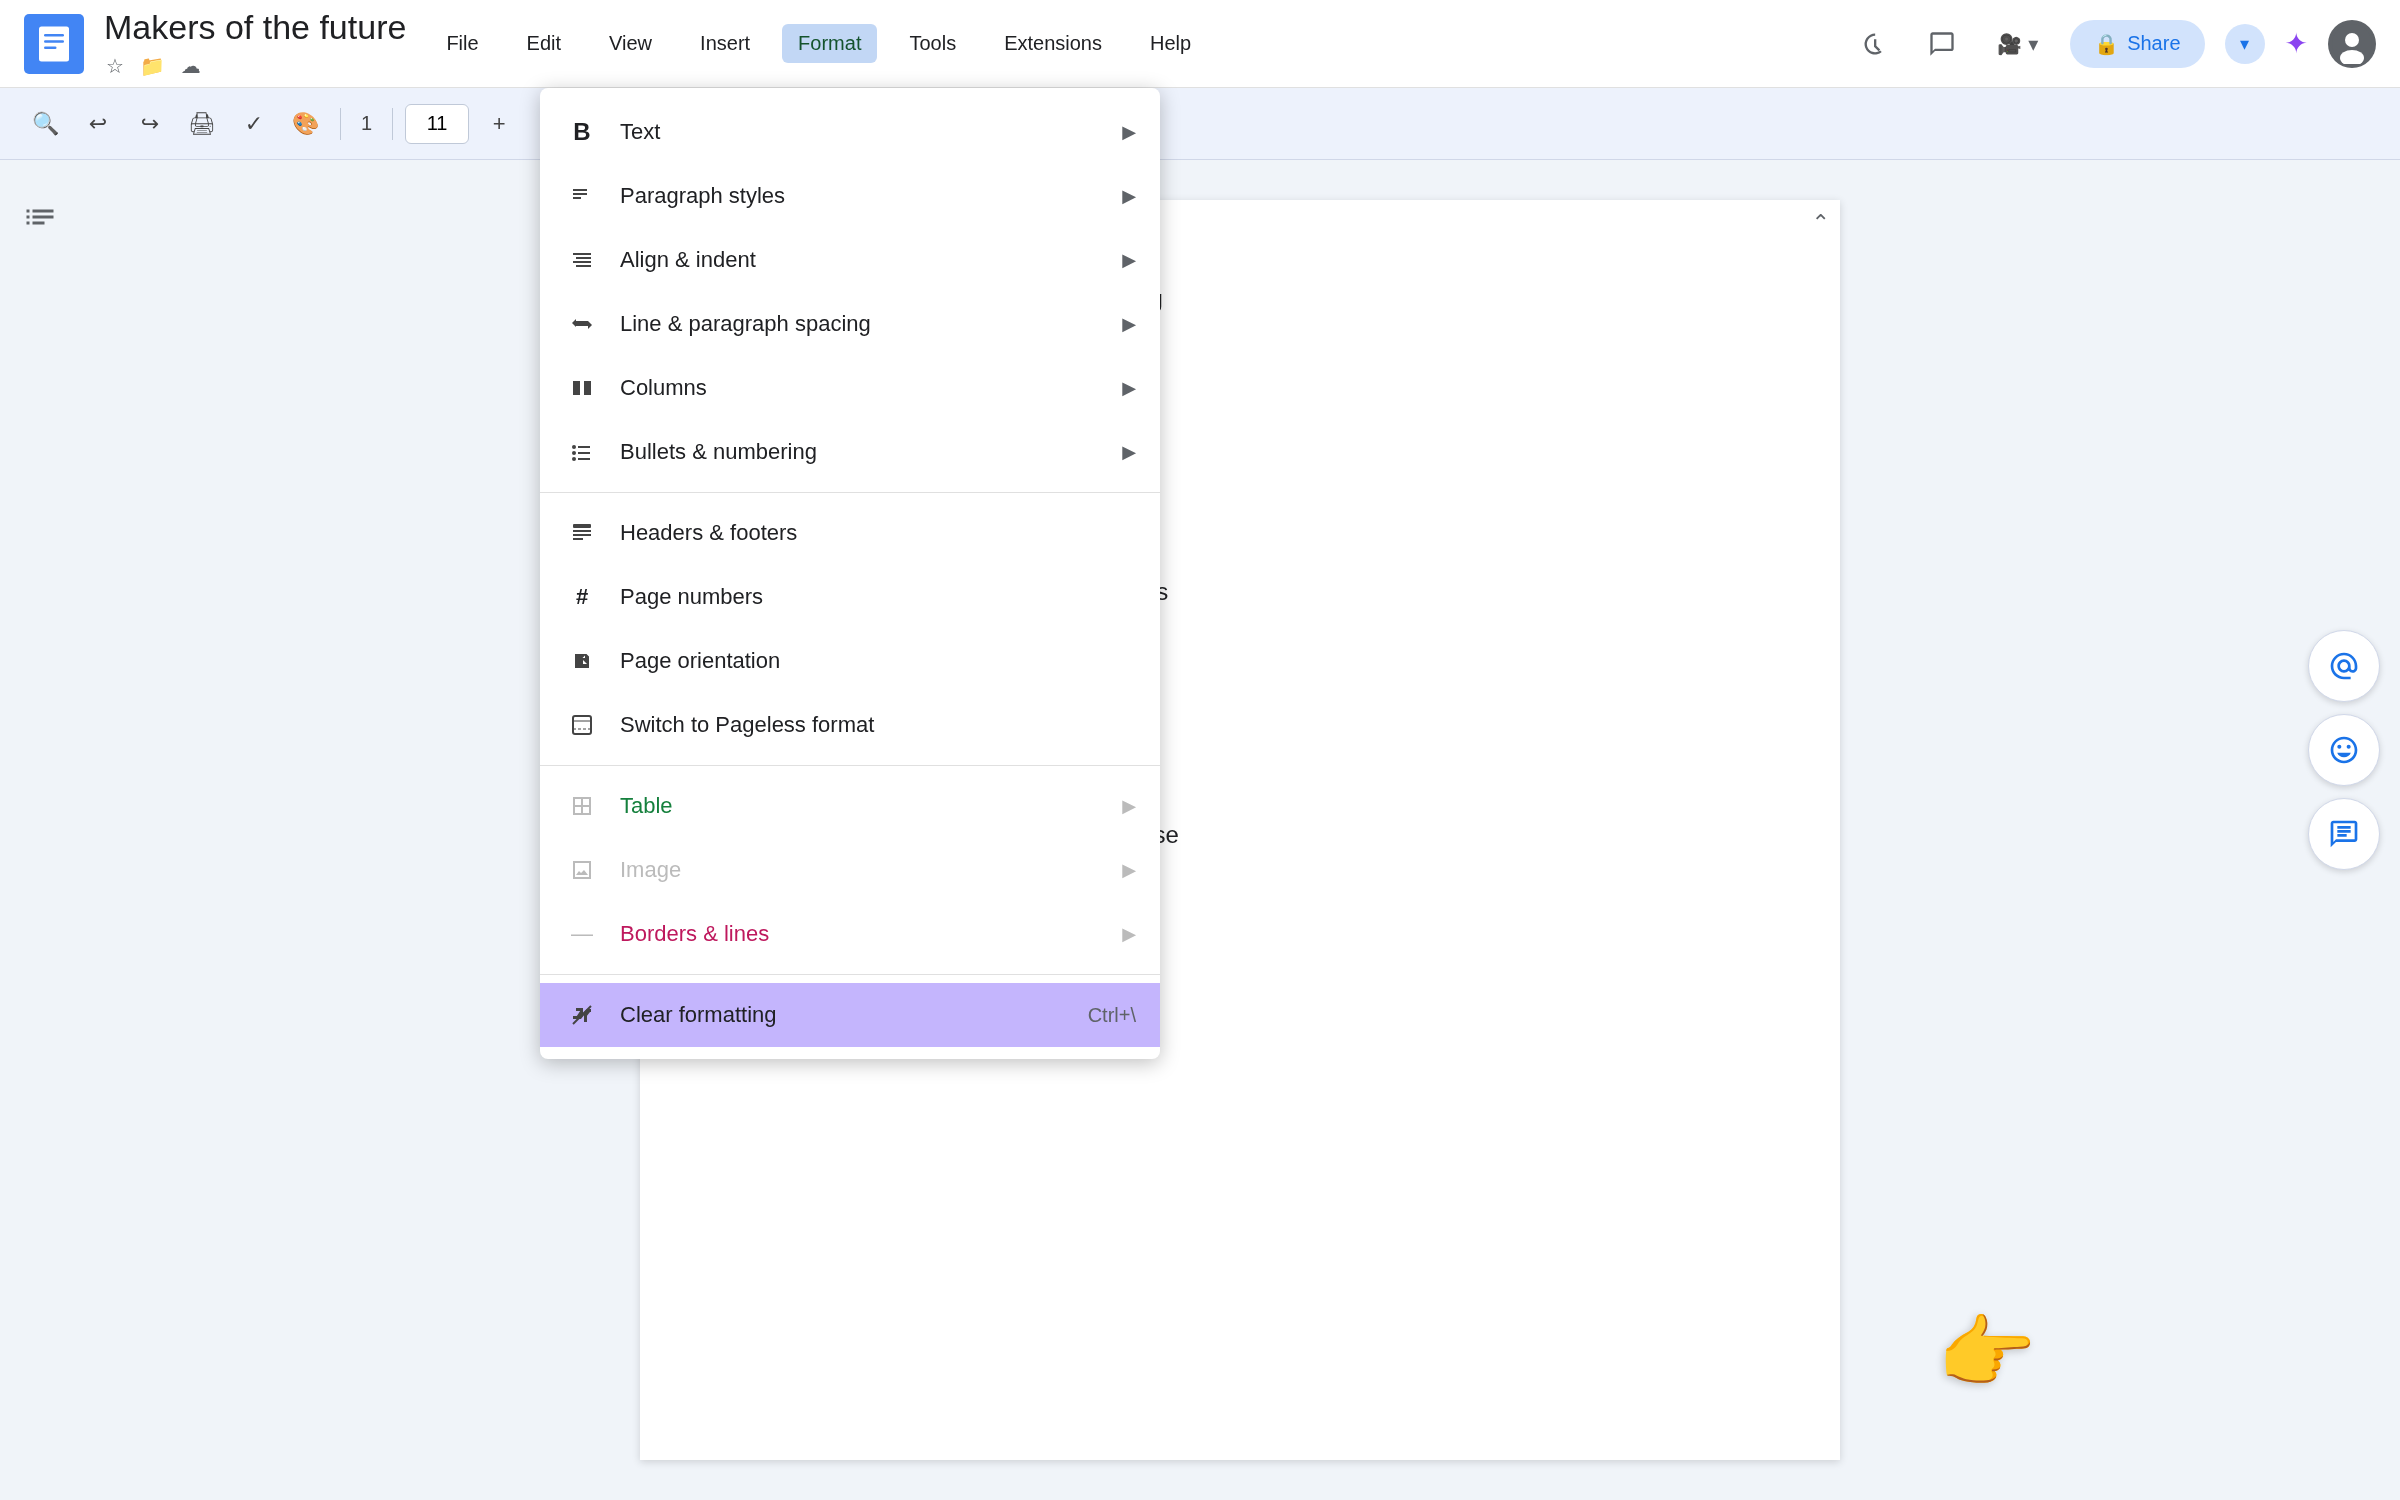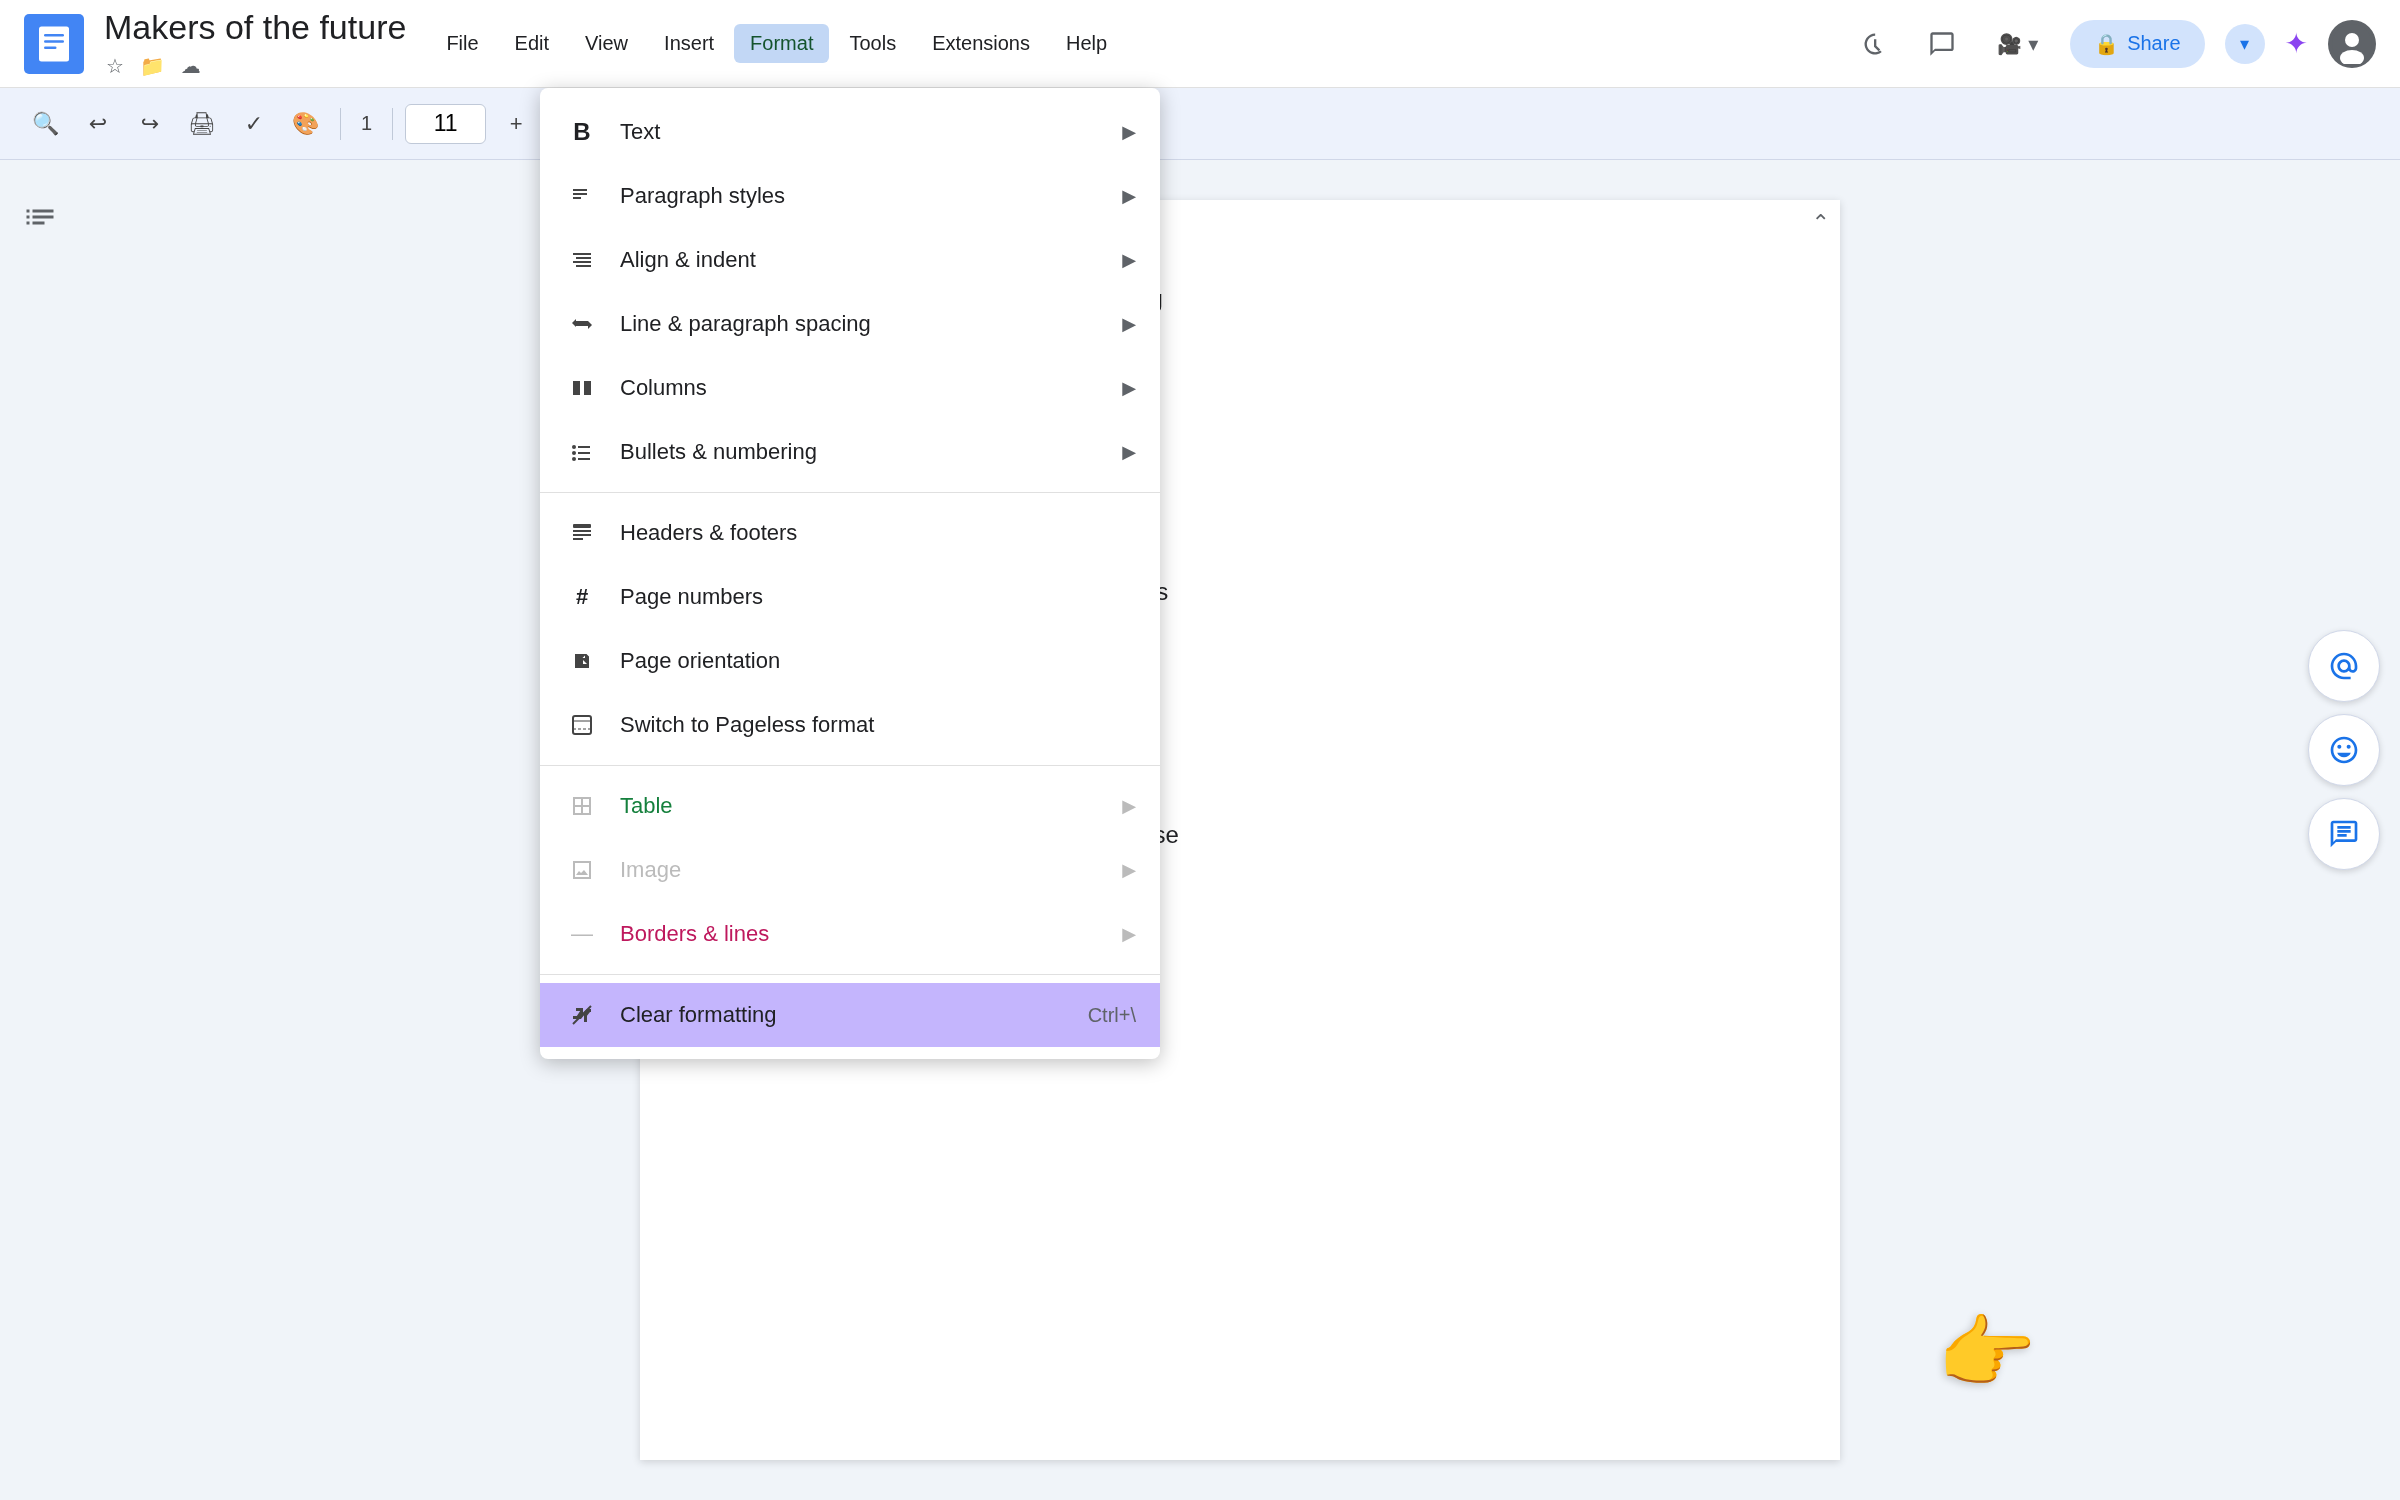--- a/index.html
+++ b/index.html
@@ -50,21 +50,21 @@
       background: none;
       border: none;
       cursor: pointer;
       color: #5f6368;
       font-size: 20px;
       padding: 2px;
     }
     .menu-bar {
       display: flex;
       align-items: flex-end;
-      gap: 4px;
+      gap: 16px;
       margin-left: 0;
     }
     .menu-item {
       padding: 8px 16px;
       font-size: 20px;
       color: #202124;
       cursor: pointer;
       border-radius: 6px;
       background: none;
       border: none;
@@ -165,24 +165,24 @@
       justify-content: center;
       border-radius: 6px;
     }
     .toolbar-divider {
       width: 1px;
       height: 32px;
       background: #c0c9d8;
       margin: 0 4px;
     }
     .font-size-input {
-      width: 81px;
+      width: 64px;
       height: 40px;
       text-align: center;
-      font-size: 23px;
+      font-size: 20px;
       border: 1px solid #c0c9d8;
       border-radius: 6px;
       background: #fff;
     }
 
     
     .main-layout {
       display: flex;
       height: calc(1500px - 160px);
       position: relative;

